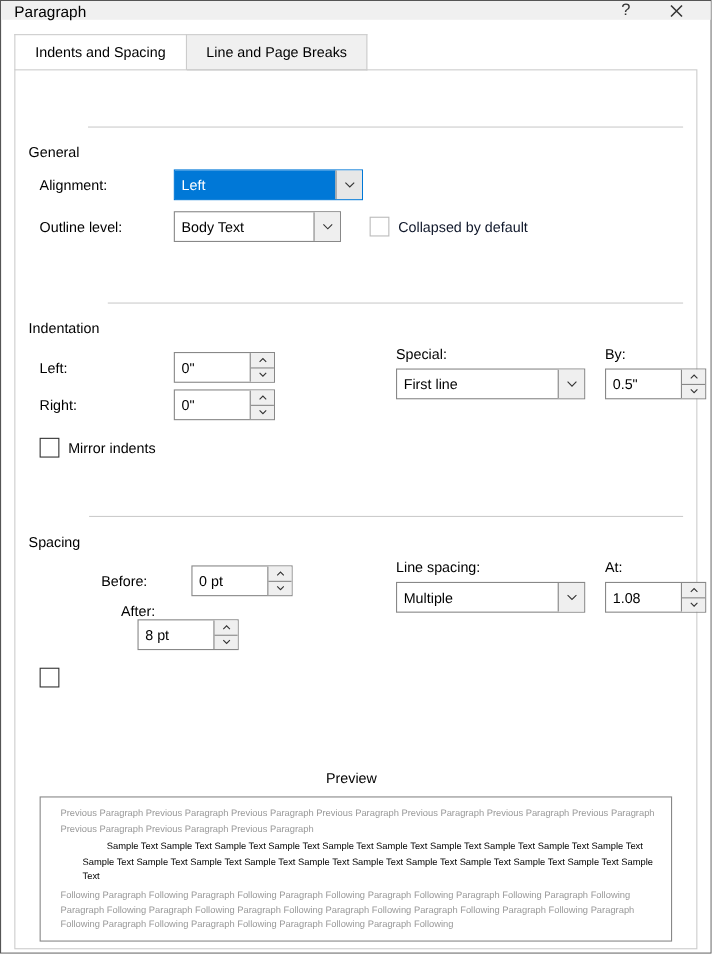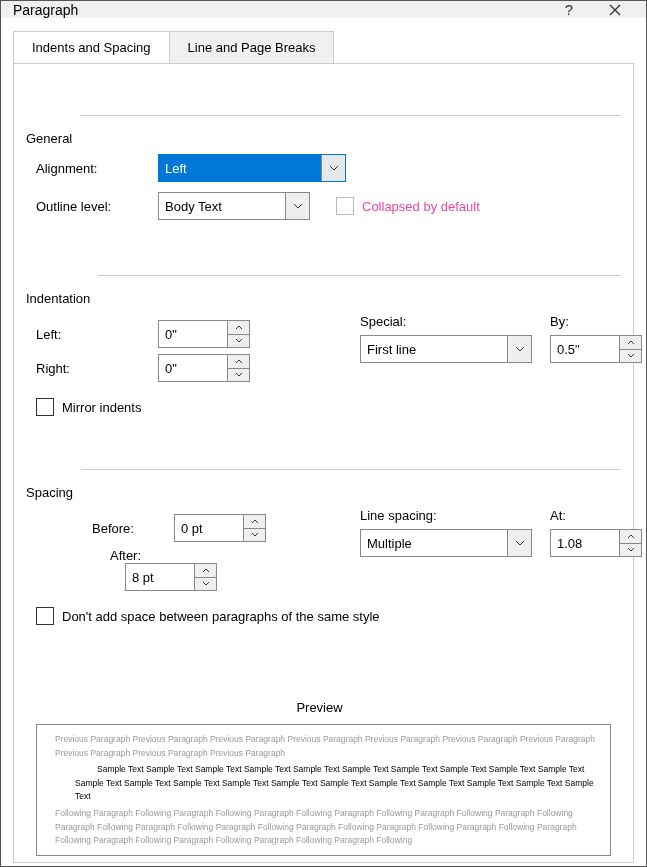--- a/index.html
+++ b/index.html
@@ -99,21 +99,21 @@
     display: inline-flex;
     align-items: center;
     gap: 8px;
   }
   .checkbox .box {
     width: 18px; height: 18px;
     border: 1px solid #333;
     background: #fff;
   }
   .checkbox.disabled .box { border-color: #bbb; }
-  .checkbox.disabled .txt { color: #ec4899; }
+  .checkbox.disabled .txt { color: #0f172a; }
   .spinner {
     display: flex;
     border: 1px solid #888;
     width: 92px; height: 28px;
   }
   .spinner .sval { flex:1; padding:3px 6px; display:flex; align-items:center; }
   .spinner .arrows {
     width: 22px; border-left: 1px solid #888;
     display:flex; flex-direction:column;
     background:#efefef;
@@ -186,21 +186,21 @@
   </div>
 
   <div class="content">
 
     <div class="section-header">
       <span class="hdr-text">General</span>
       <div class="hdr-line"></div>
     </div>
     <div class="row">
       <span class="lbl">Alignment:</span>
-      <div class="combo sel" style="width:188px;">
+      <div class="combo sel" style="width:172px;">
         <div class="val">Left</div>
         <div class="drop">
             <svg viewBox="0 0 10 6">
               <path d="M1 1 L5 5 L9 1" stroke="#333" fill="none"></path>
             </svg>
           </div>
       </div>
     </div>
     <div class="row">
       <span class="lbl">Outline level:</span>
@@ -375,21 +375,20 @@
                   </div>
               </div>
             </div>
           </div>
         </div>
       </div>
     </div>
     <div class="row">
       <div class="checkbox">
         <div class="box"></div>
-        <span>Don't add space between paragraphs of the same style</span>
       </div>
     </div>
 
     <div class="section-header" style="margin-top:28px;flex-direction:column;">
       <span class="hdr-text">Preview</span>
       <div class="hdr-line"></div>
     </div>
     <div class="preview-box">
       <div class="surround">Previous Paragraph Previous Paragraph Previous Paragraph Previous Paragraph Previous Paragraph Previous Paragraph Previous Paragraph Previous Paragraph Previous Paragraph Previous Paragraph</div>
       <div class="active-para">Sample Text Sample Text Sample Text Sample Text Sample Text Sample Text Sample Text Sample Text Sample Text Sample Text Sample Text Sample Text Sample Text Sample Text Sample Text Sample Text Sample Text Sample Text Sample Text Sample Text Sample Text</div>

